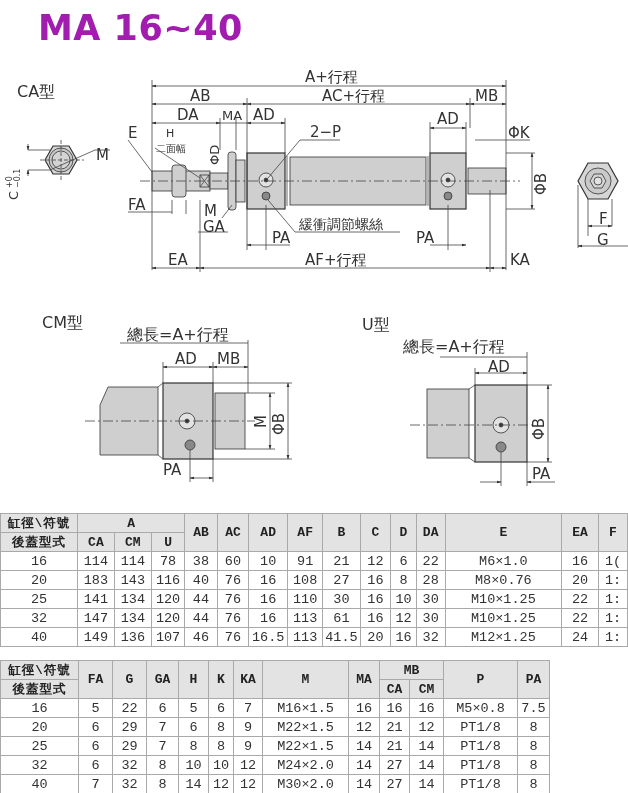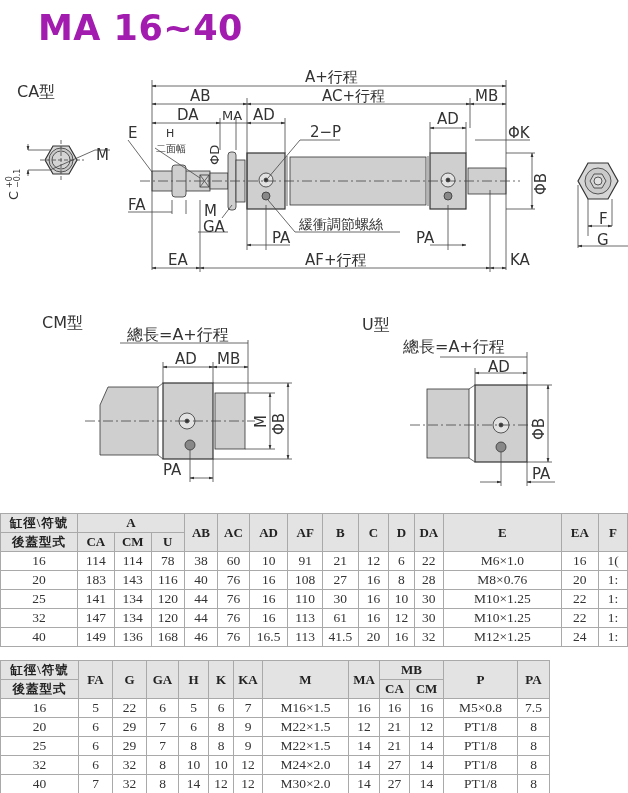--- a/index.html
+++ b/index.html
@@ -4,21 +4,21 @@
 <style>
   * { box-sizing: border-box; }
   html, body { margin: 0; padding: 0; background: #ffffff; }
   body { width: 628px; height: 793px; position: relative; overflow: hidden;
          font-family: "Liberation Sans", "DejaVu Sans", sans-serif; color: #222; }
   .title { position: absolute; left: 14px; top: 8px; font-size: 35px; font-weight: bold;
            color: #a21caf; letter-spacing: 0.5px; font-family: "DejaVu Sans", sans-serif; margin-left: 24px; }
   .drawing { position: absolute; left: 0; top: 0; width: 628px; height: 500px; }
   .lbl { font-family: "DejaVu Sans", sans-serif; fill: #333; }
   table.spec { position: absolute; border-collapse: collapse; font-size: 13.5px; color: #333;
-               font-family: Liberation Serif, serif; }
+               font-family: Liberation Mono, monospace; }
   table.spec td, table.spec th { border: 1px solid #a9a9a9; text-align: center; padding: 0 2px;
                height: 19px; white-space: nowrap; }
   table.spec th { background: #e3e3e3; font-weight: bold; color: #222; font-size: 13px; }
   table.spec th.hdr-cn { letter-spacing: 1px; font-size: 12.5px; padding: 0 3px; }
   table.spec td.size { width: 78px; }
   #table1 { left: 0; top: 513px; }
   #table2 { left: 0; top: 660px; }
 </style>
 </head>
 <body>
@@ -329,21 +329,21 @@
       <td>12</td>
       <td>30</td>
       <td>M10×1.25</td>
       <td>22</td>
       <td>1:</td>
     </tr>
     <tr>
       <td class="size">40</td>
       <td>149</td>
       <td>136</td>
-      <td>168</td>
+      <td>107</td>
       <td>46</td>
       <td>76</td>
       <td>16.5</td>
       <td>113</td>
       <td>41.5</td>
       <td>20</td>
       <td>16</td>
       <td>32</td>
       <td>M12×1.25</td>
       <td>24</td>

